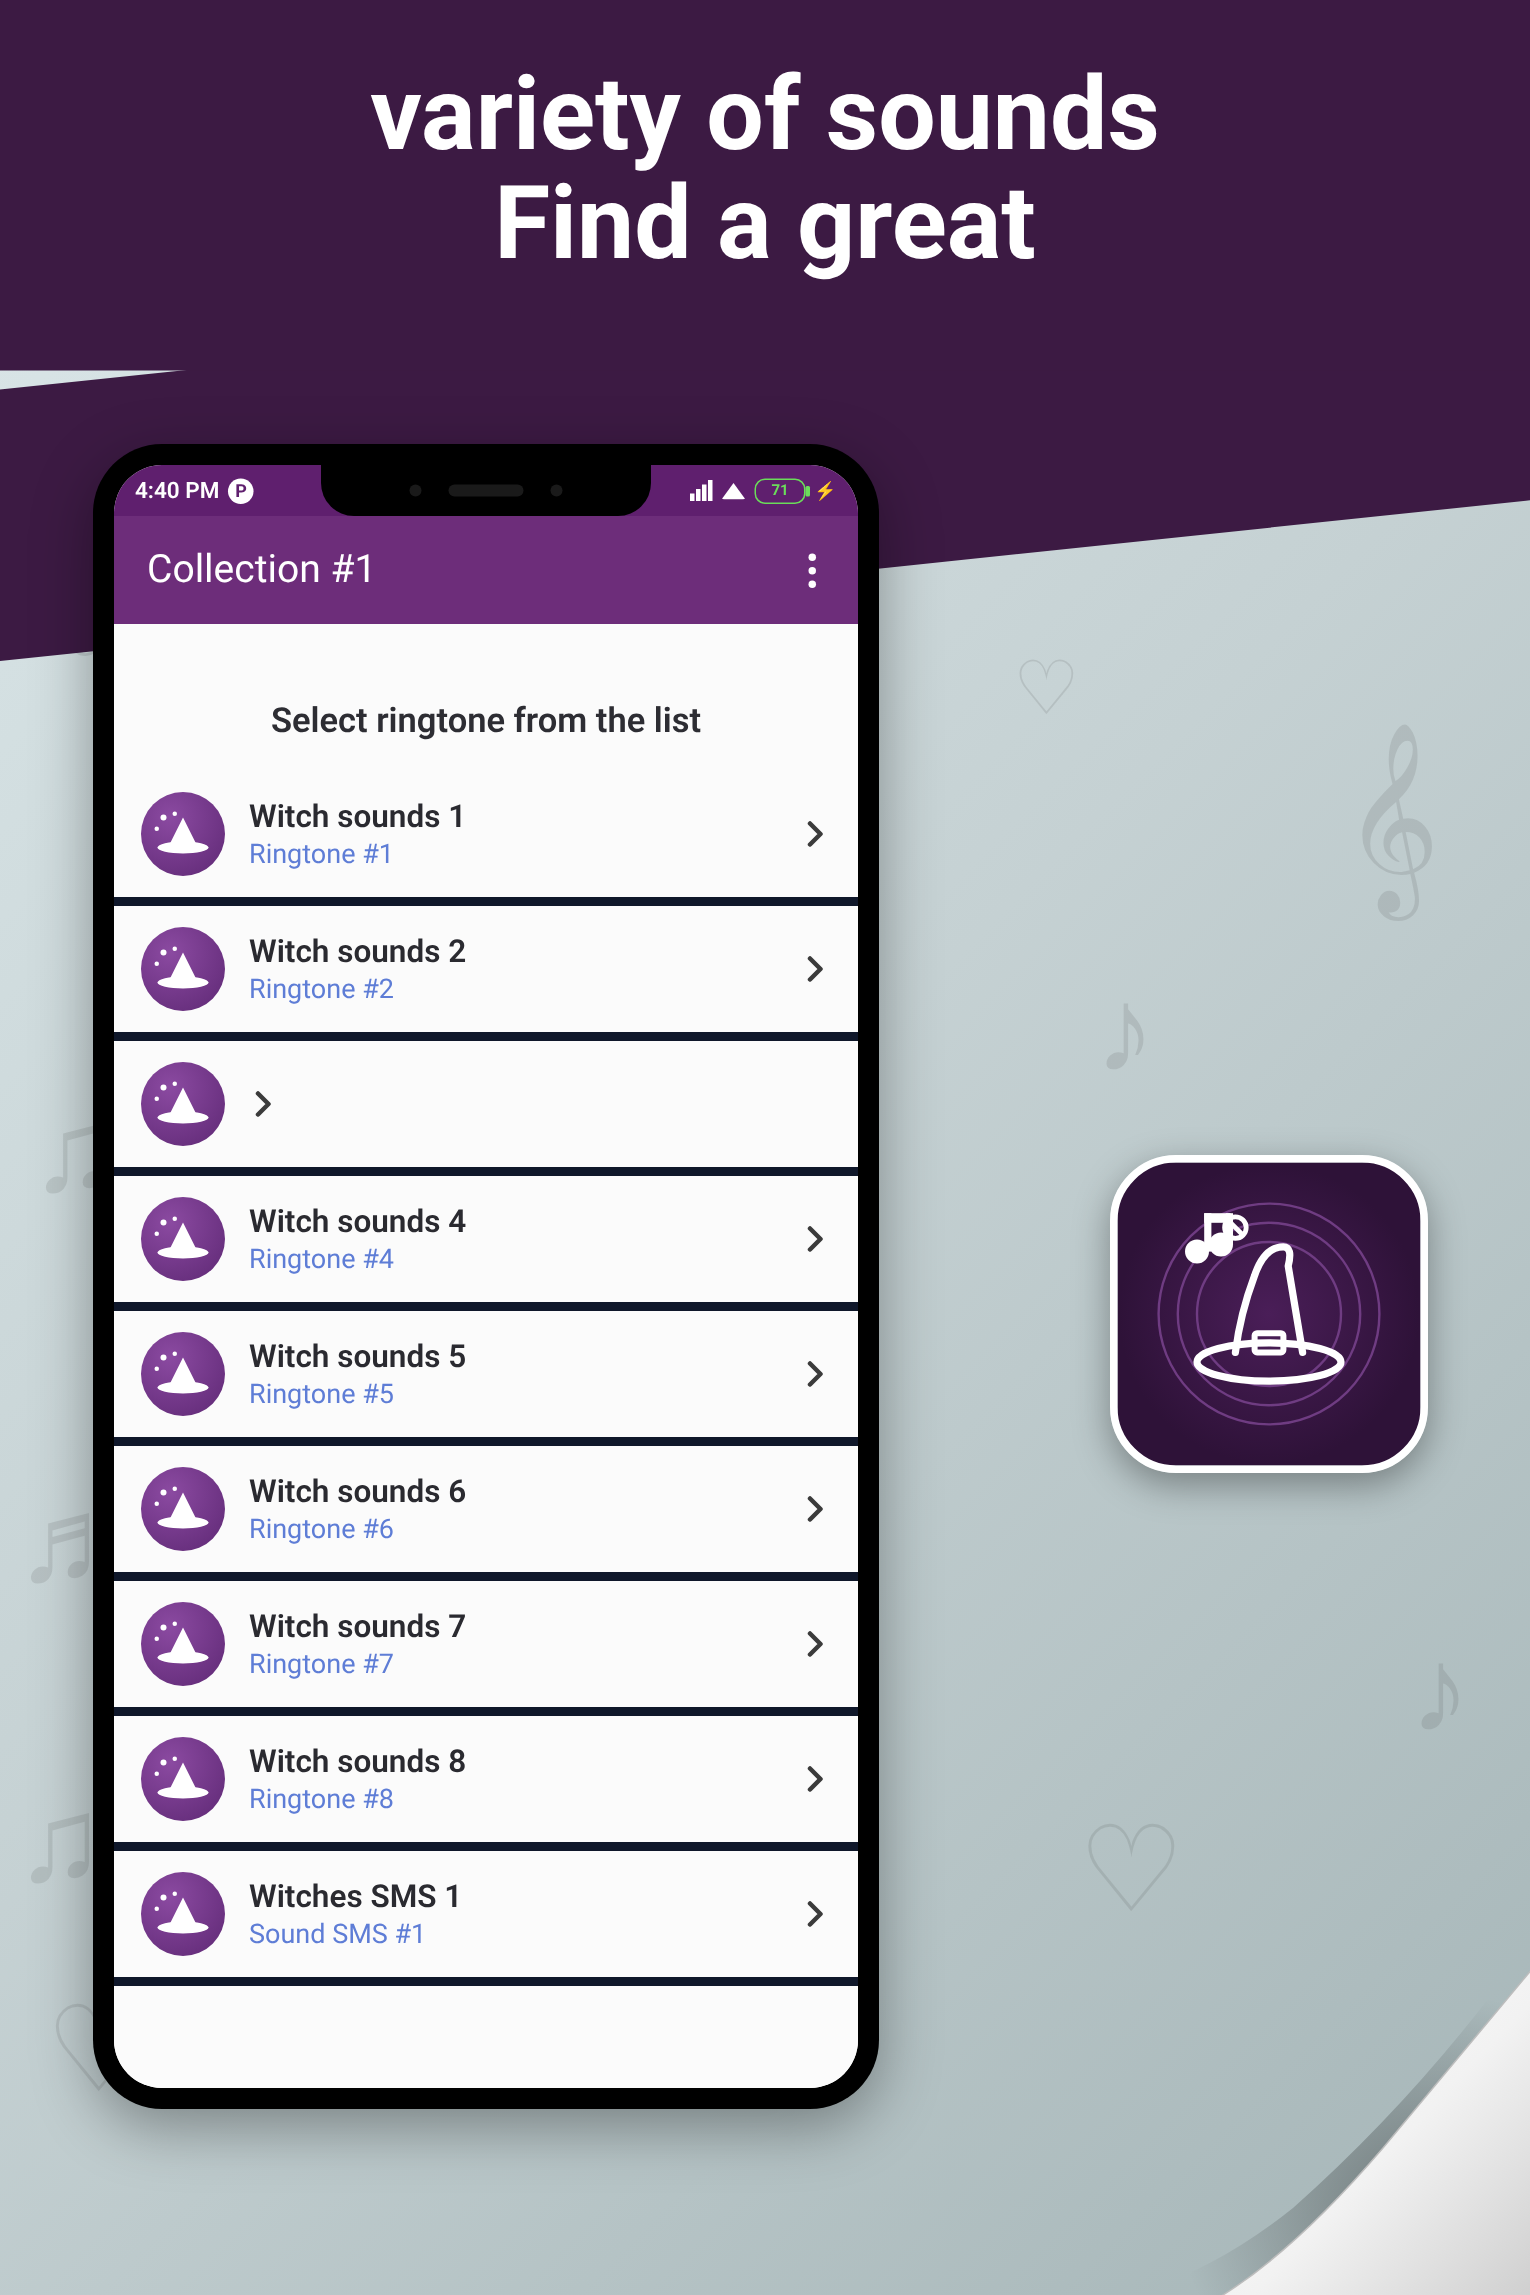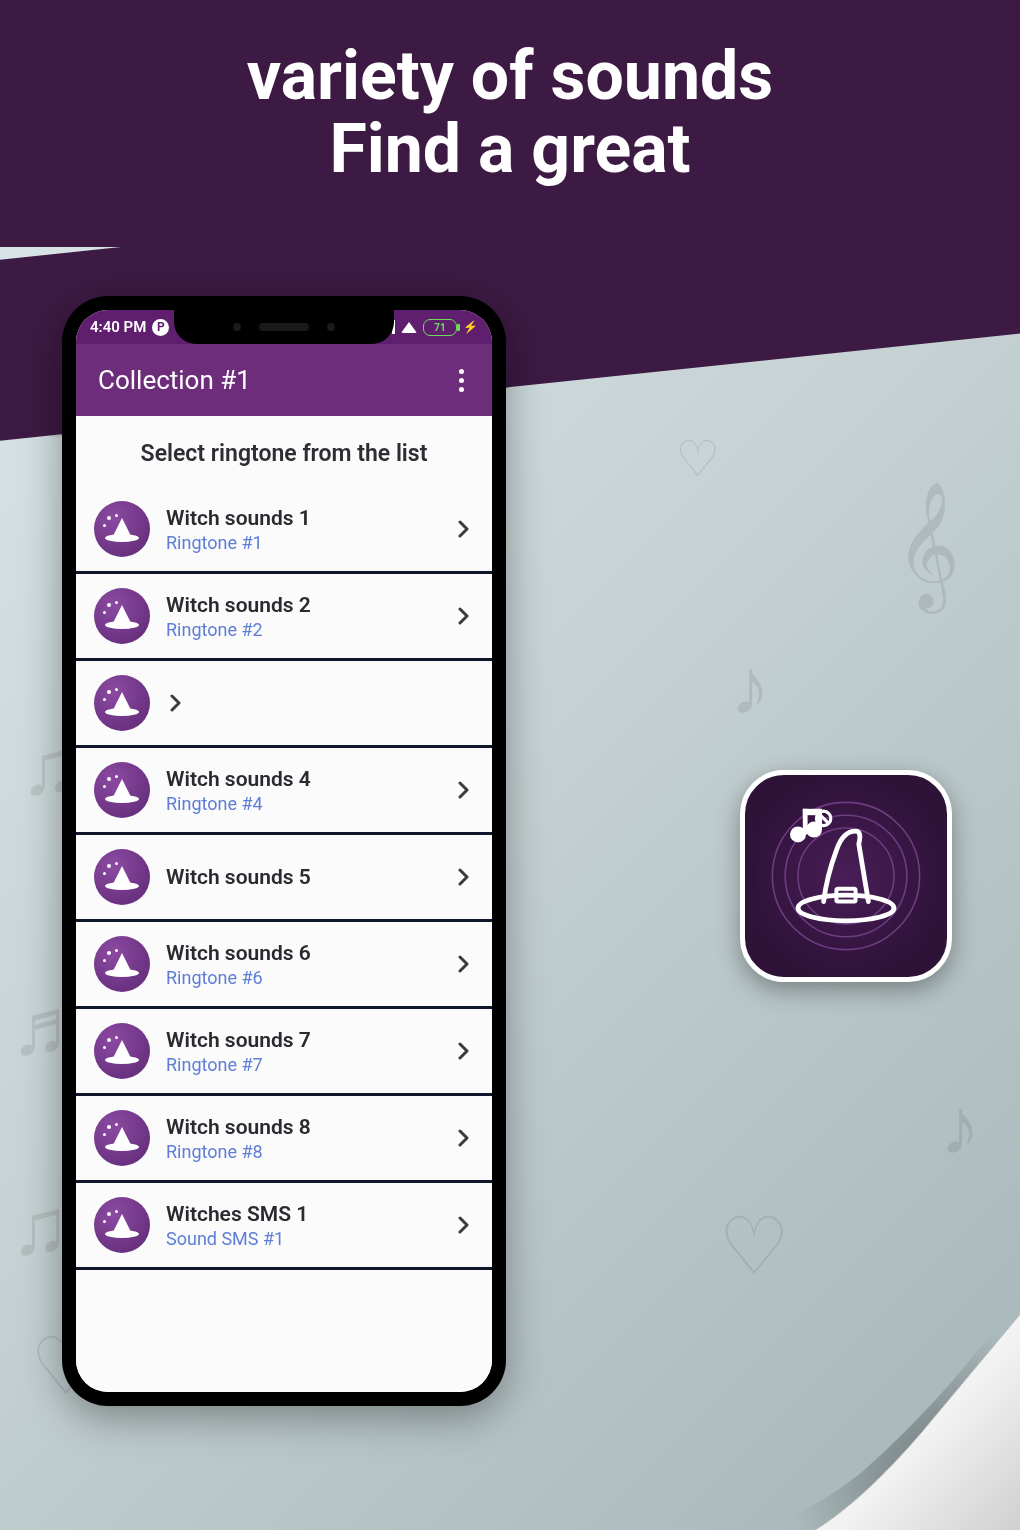--- a/index.html
+++ b/index.html
@@ -49,21 +49,21 @@
     transform: rotate(-6deg);
     transform-origin: left top;
     z-index: 1;
   }
 
   
   .phone {
     position: absolute;
     top: 296px;
     left: 62px;
-    width: 444px;
+    width: 524px;
     height: 1110px;
     background: #000;
     border-radius: 46px;
     padding: 14px;
     z-index: 5;
     box-shadow: 0 12px 40px rgba(0,0,0,0.35);
   }
   .phone-screen {
     width: 100%;
     height: 100%;
@@ -140,28 +140,29 @@
     flex: 1 1 auto;
     background: #fbfbfb;
     overflow: hidden;
   }
   .list-header {
     text-align: center;
     padding: 24px 10px 20px;
     font-size: 23px;
     font-weight: 600;
     color: #2d2d33;
+    margin-top: 27px;
   }
   .rows { }
   .row {
     display: flex;
     align-items: center;
     padding: 14px 18px;
     gap: 16px;
-    border-bottom: 3px solid #0f172a;
+    border-bottom: 6px solid #0f172a;
   }
   .row-icon {
     width: 56px; height: 56px; border-radius: 50%;
     background: radial-gradient(circle at 35% 30%, #8b4aa1, #5e2874);
     flex: 0 0 auto;
     display:flex;align-items:center;justify-content:center;
     position: relative;
   }
   .row-meta { flex: 1 1 auto; }
   .row-title { font-size: 21px; font-weight: 600; color: #2a2a30; }
@@ -356,20 +357,21 @@
       <div class="hat">
         <div class="hat-cone"></div>
         <div class="hat-brim"></div>
         <div class="spark" style="top:2px;left:2px;"></div>
         <div class="spark" style="top:10px;left:-2px;width:3px;height:3px;"></div>
         <div class="spark" style="top:0px;left:10px;width:3px;height:3px;"></div>
       </div>
     </div>
     <div class="row-meta">
       <div class="row-title">Witch sounds 5</div>
+      <div class="row-sub">Ringtone #5</div>
     </div>
     <div class="row-chevron">
       <svg width="12" height="18" viewBox="0 0 12 18" fill="none">
                 <path d="M2 2 L9 9 L2 16" stroke-width="3" stroke-linecap="round" stroke-linejoin="round"></path>
               </svg>
     </div>
           </div>
           <div class="row">
     <div class="row-icon">
       <div class="hat">

